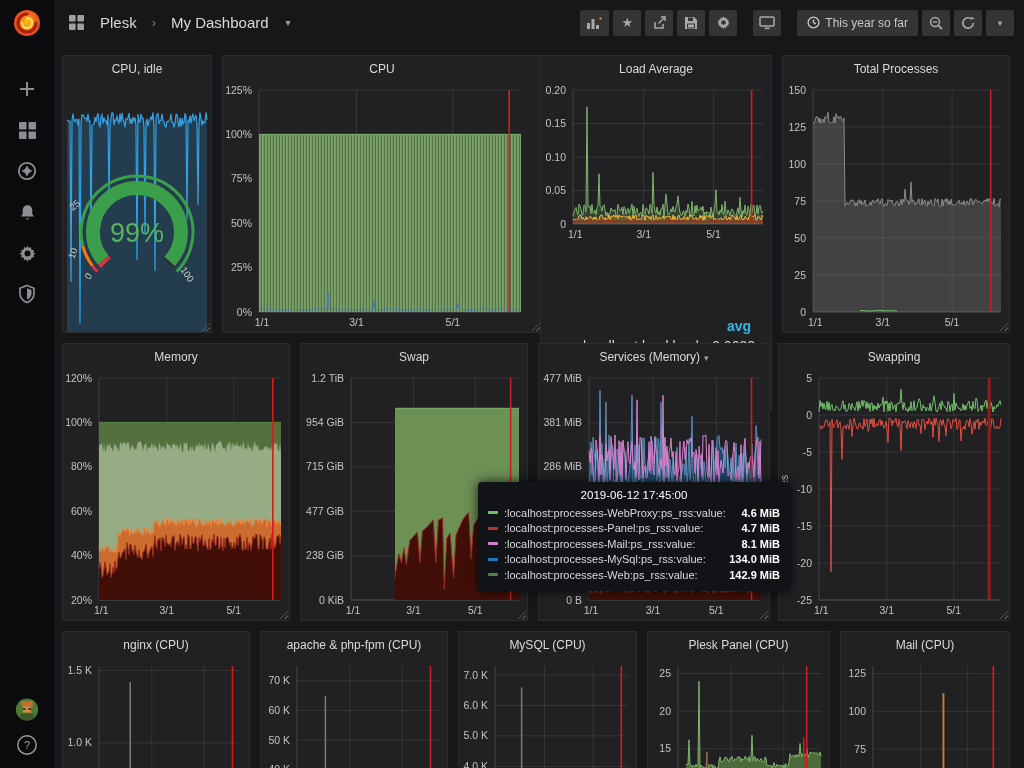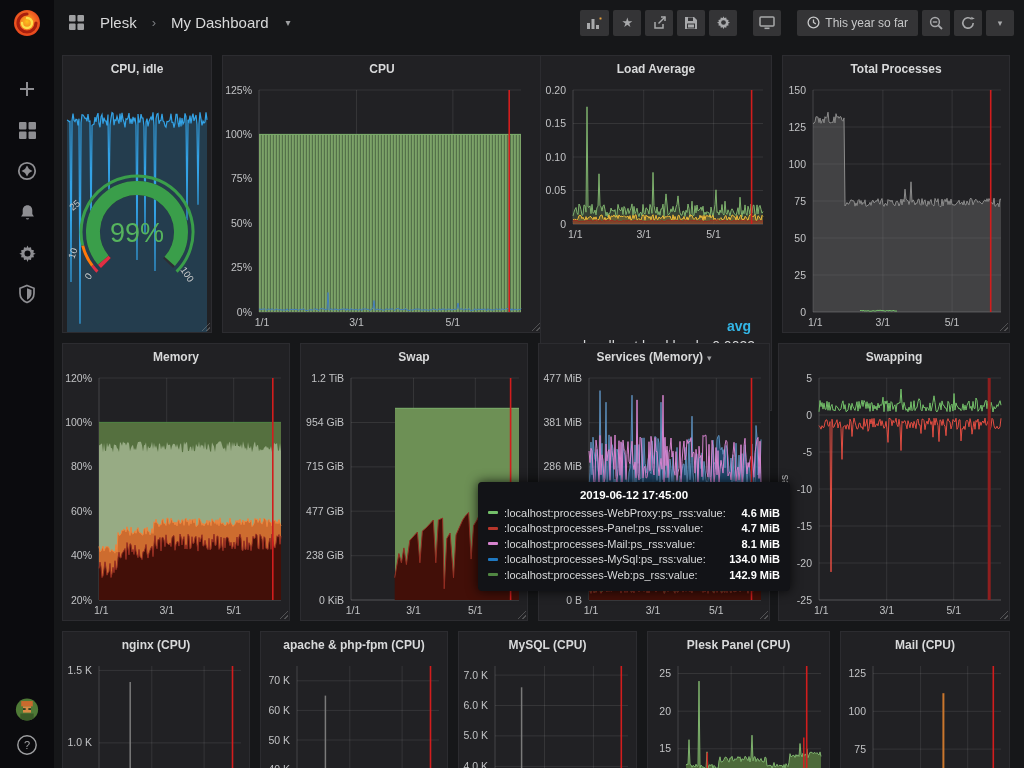--- a/index.html
+++ b/index.html
@@ -17,41 +17,41 @@
     color:#a8a9ab;display:flex;align-items:center;justify-content:center;gap:5px;font-size:12px;cursor:pointer;}
   .nbtn.txt{padding:0 10px;color:#c7c8c9;}
   .ngap{width:8px;}
   
   .sidebar{position:absolute;left:0;top:0;width:54px;height:768px;background:#0b0b0e;z-index:4;}
   .sideicons{position:absolute;top:76px;left:0;width:54px;display:flex;flex-direction:column;align-items:center;gap:15px;}
   .sbot{position:absolute;bottom:10px;left:0;width:54px;display:flex;flex-direction:column;align-items:center;gap:10px;}
   .sbtn{width:36px;height:26px;background:none;border:none;display:flex;align-items:center;justify-content:center;cursor:pointer;color:#8e8e92;}
   
   .panel{position:absolute;background:#212124;border:1px solid #2c2c30;box-sizing:border-box;z-index:1;}
-  .ptitle{height:26px;line-height:26px;text-align:center;font-size:12px;font-weight:700;color:#d8d9da;cursor:move;white-space:nowrap;overflow:hidden;}
+  .ptitle{height:26px;line-height:26px;text-align:center;font-size:12px;font-weight:400;color:#d8d9da;cursor:move;white-space:nowrap;overflow:hidden;}
   .ptitle .tcaret{color:#9fa0a2;font-size:9px;margin-left:4px;}
   .pbody{position:absolute;left:0;top:26px;right:0;bottom:0;}
   .rz{position:absolute;right:1px;bottom:1px;width:9px;height:9px;opacity:.4;
     background:repeating-linear-gradient(-45deg,transparent 0 2px,#9a9a9a 2px 3px);
     clip-path:polygon(100% 0,100% 100%,0 100%);cursor:nwse-resize;}
   svg text.tick{fill:#c2c3c5;font-size:10.5px;font-family:"Liberation Sans","DejaVu Sans",sans-serif;}
   svg line.grid{stroke:rgba(255,255,255,0.09);stroke-width:1;}
   svg line.axis{stroke:rgba(255,255,255,0.16);stroke-width:1;}
   
   .legend{position:absolute;left:6px;right:6px;bottom:12px;font-size:14px;color:#d8d9da;}
   .lgh{text-align:right;padding-right:14px;color:#33b5e5;font-weight:bold;height:18px;line-height:18px;cursor:pointer;}
   .lgr{display:flex;align-items:center;height:21px;padding:0 10px 0 14px;cursor:pointer;}
   .lgr .sw{width:11px;height:3px;border-radius:1px;margin-right:7px;flex:none;}
   .lgr .lgl{flex:1;white-space:nowrap;overflow:hidden;}
   .lgr .lgv{margin-left:10px;white-space:nowrap;}
   .sbar{position:absolute;left:8px;bottom:2px;height:6px;width:88%;background:#55565b;border-radius:3px;cursor:pointer;}
   
   .gtooltip{position:absolute;left:478px;top:482px;width:292px;background:#121317;border-radius:4px;
     box-shadow:0 0 12px rgba(0,0,0,.8);padding:7px 10px 8px;z-index:20;font-size:11px;color:#d8d9da;}
-  .tth{text-align:center;font-weight:bold;color:#fff;font-size:11.5px;margin-bottom:4px;}
+  .tth{text-align:center;font-weight:normal;color:#fff;font-size:11.5px;margin-bottom:4px;}
   .ttr{display:flex;align-items:center;height:15.5px;}
   .ttr .sw{width:10px;height:3px;border-radius:1px;margin-right:6px;flex:none;}
   .ttr .ttl{flex:1;white-space:nowrap;overflow:hidden;}
   .ttr .ttv{font-weight:bold;color:#fff;margin-left:12px;white-space:nowrap;text-align:right;}
 </style>
 </head>
 <body>
 
 <nav class="sidebar">
   <div class="sideicons">

